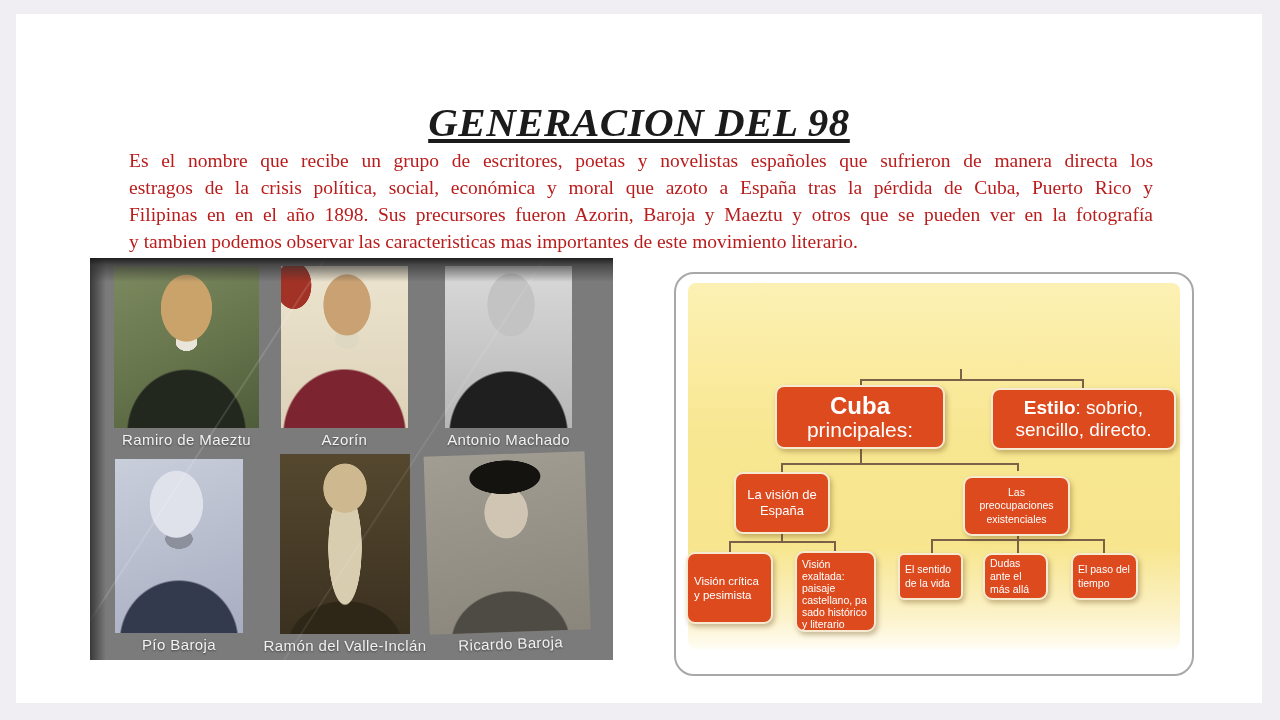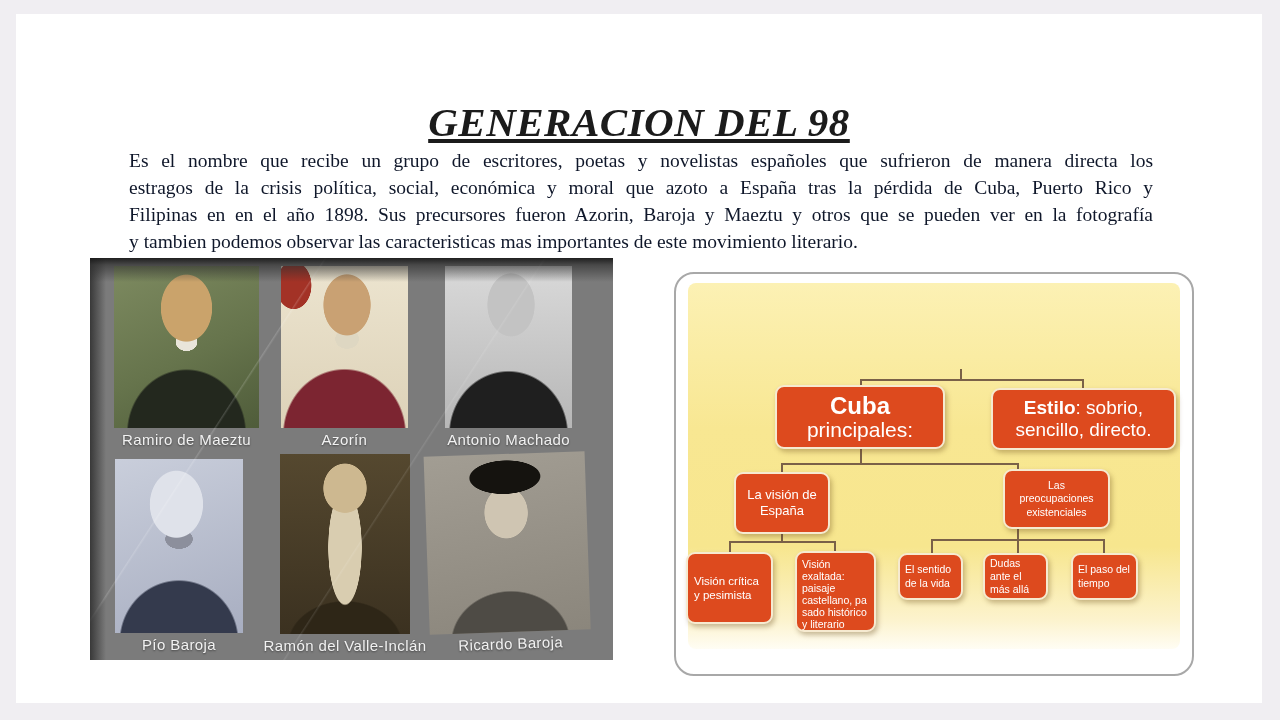--- a/index.html
+++ b/index.html
@@ -6,21 +6,21 @@
     background:var(--frame-bg,#f0eef2);font-family:"Liberation Sans",sans-serif;}
 
   
   .slide{position:absolute;left:16px;top:14px;width:1246px;height:689px;background:#ffffff;}
 
   .slide-title{position:absolute;left:0;top:84px;width:100%;margin:0;text-align:center;
     font-family:"Liberation Serif",serif;font-style:italic;font-weight:700;
     font-size:41px;letter-spacing:.5px;color:#1b1b1b;text-decoration:underline;}
 
   .para{position:absolute;left:113px;top:133px;width:1024px;
-    font-family:"Liberation Serif",serif;font-size:19.5px;line-height:27px;color:#0f172a;}
+    font-family:"Liberation Serif",serif;font-size:19.5px;line-height:27px;color:#b91c1c;}
   .para p{margin:0;}
   .jline{text-align:justify;text-align-last:justify;}
   .lline{text-align:left;}
 
   
   .collage{position:absolute;left:74px;top:244px;width:523px;height:402px;
     background:#7b7b7b;overflow:hidden;}
   .collage .vignette{position:absolute;inset:0;z-index:3;pointer-events:none;background:
     linear-gradient(180deg,rgba(24,24,24,.92) 0,rgba(46,46,46,.65) 7px,rgba(123,123,123,0) 24px),
     linear-gradient(90deg,rgba(40,40,40,.8) 0,rgba(123,123,123,0) 16px),
@@ -81,27 +81,27 @@
     box-sizing:border-box;font-family:"Liberation Sans",sans-serif;}
   .b{font-weight:bold;}
 
   .title-box{left:117px;top:31px;width:337px;height:64px;font-size:25px;font-weight:bold;letter-spacing:.5px;}
   .temas-box{left:99px;top:111px;width:170px;height:64px;line-height:1.05;}
   .temas-box .l1{font-size:24px;font-weight:bold;}
   .temas-box .l2{font-size:21px;}
   .estilo-box{left:315px;top:114px;width:185px;height:62px;display:block;text-align:center;
     font-size:19px;line-height:1.18;padding:7px 6px;}
   .vision-box{left:58px;top:198px;width:96px;height:62px;font-size:13px;line-height:1.25;text-align:center;padding:2px;}
-  .preo-box{left:287px;top:195px;width:107px;height:60px;font-size:10.5px;line-height:1.3;text-align:center;padding:20px;margin-left:40px;}
+  .preo-box{left:287px;top:202px;width:107px;height:60px;font-size:10.5px;line-height:1.3;text-align:center;padding:20px;}
   .critica-box{left:10px;top:278px;width:87px;height:72px;font-size:11.5px;line-height:1.25;
     align-items:flex-start;text-align:left;padding:6px;}
   .exaltada-box{left:119px;top:277px;width:81px;height:81px;font-size:10.5px;line-height:1.15;
     align-items:center;justify-content:flex-start;text-align:left;padding:5px;}
   .sentido-box{left:222px;top:279px;width:65px;height:47px;font-size:10.5px;line-height:1.25;
-    align-items:center;text-align:left;padding:5px;}
+    align-items:center;text-align:left;padding:5px;border-radius:6px;}
   .dudas-box{left:307px;top:279px;width:65px;height:47px;font-size:10.5px;line-height:1.25;
     align-items:center;text-align:left;padding:5px;}
   .paso-box{left:395px;top:279px;width:67px;height:47px;font-size:10.5px;line-height:1.25;
     align-items:flex-start;text-align:left;padding:5px;}
 
   .cn{position:absolute;background:var(--connector,#7a6148);}
   .h{height:2px;} .v{width:2px;}
 </style>
 </head>
 <body>

